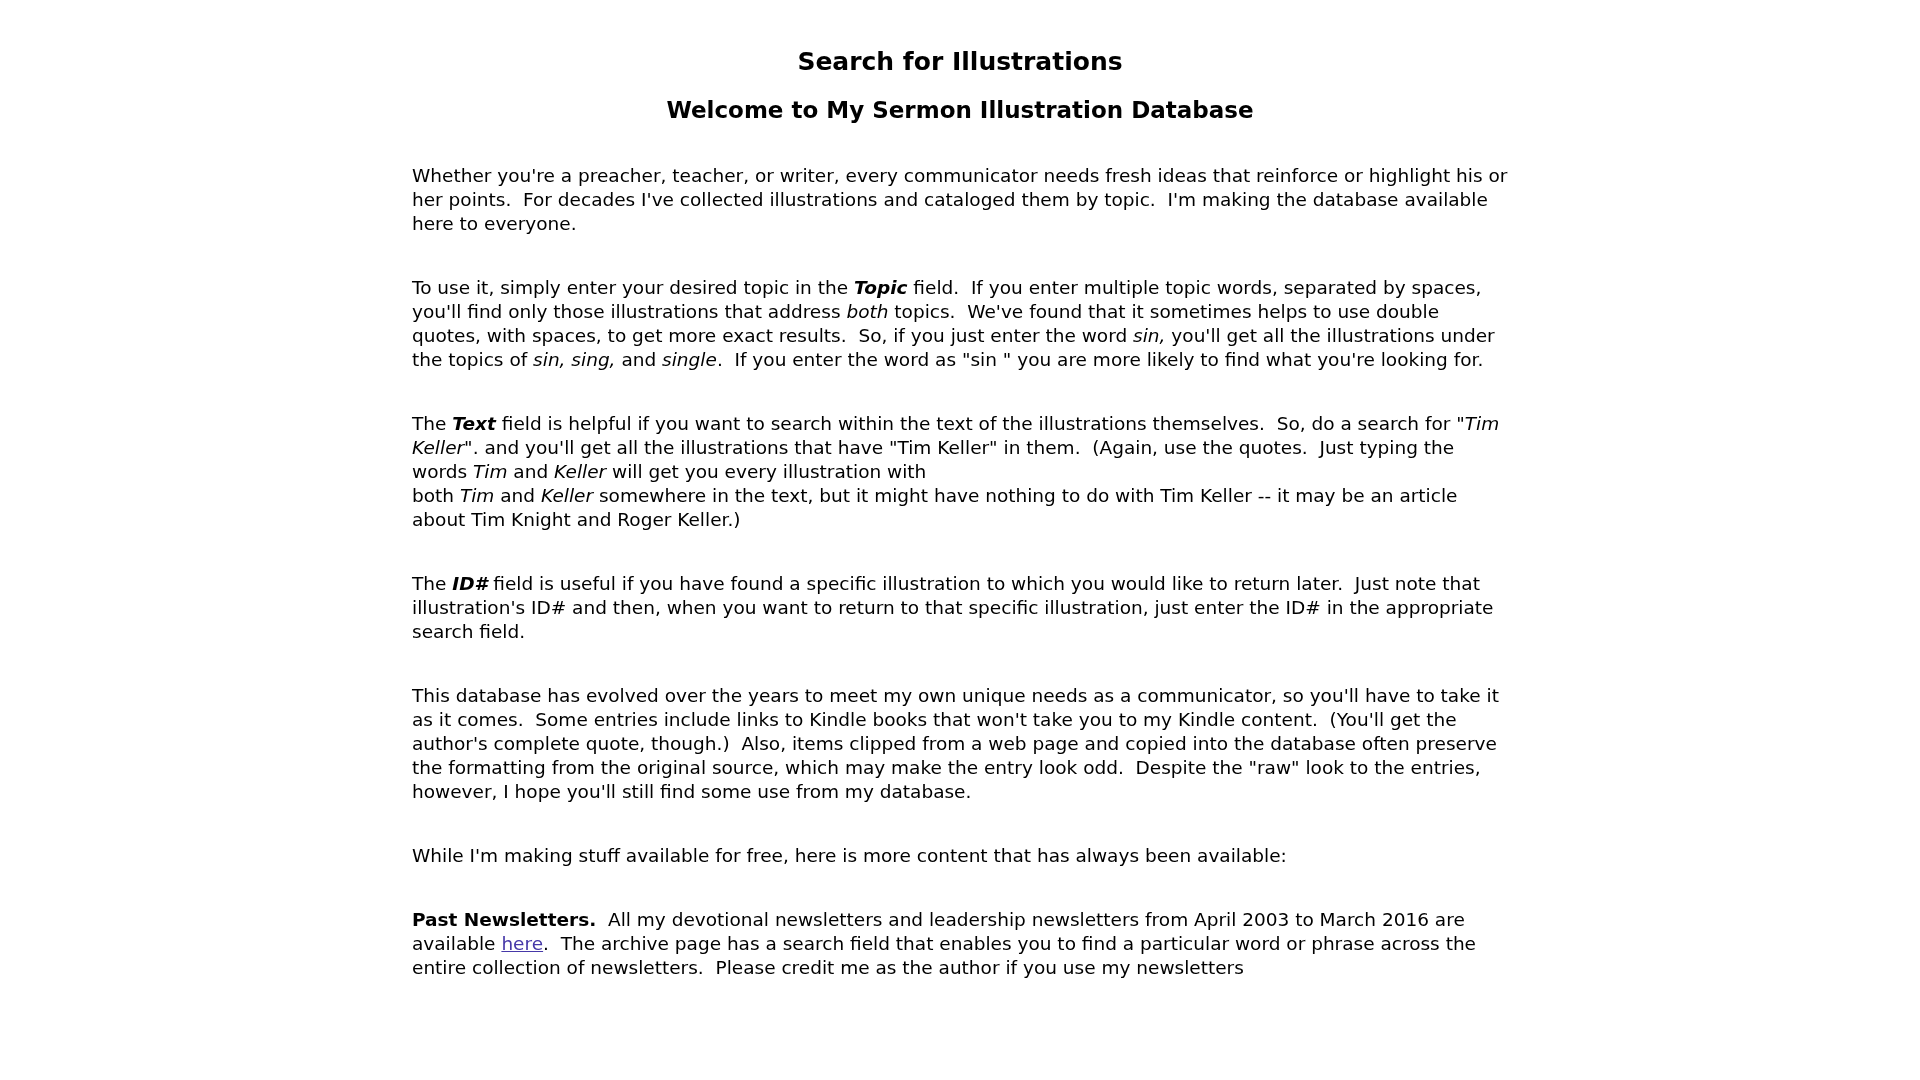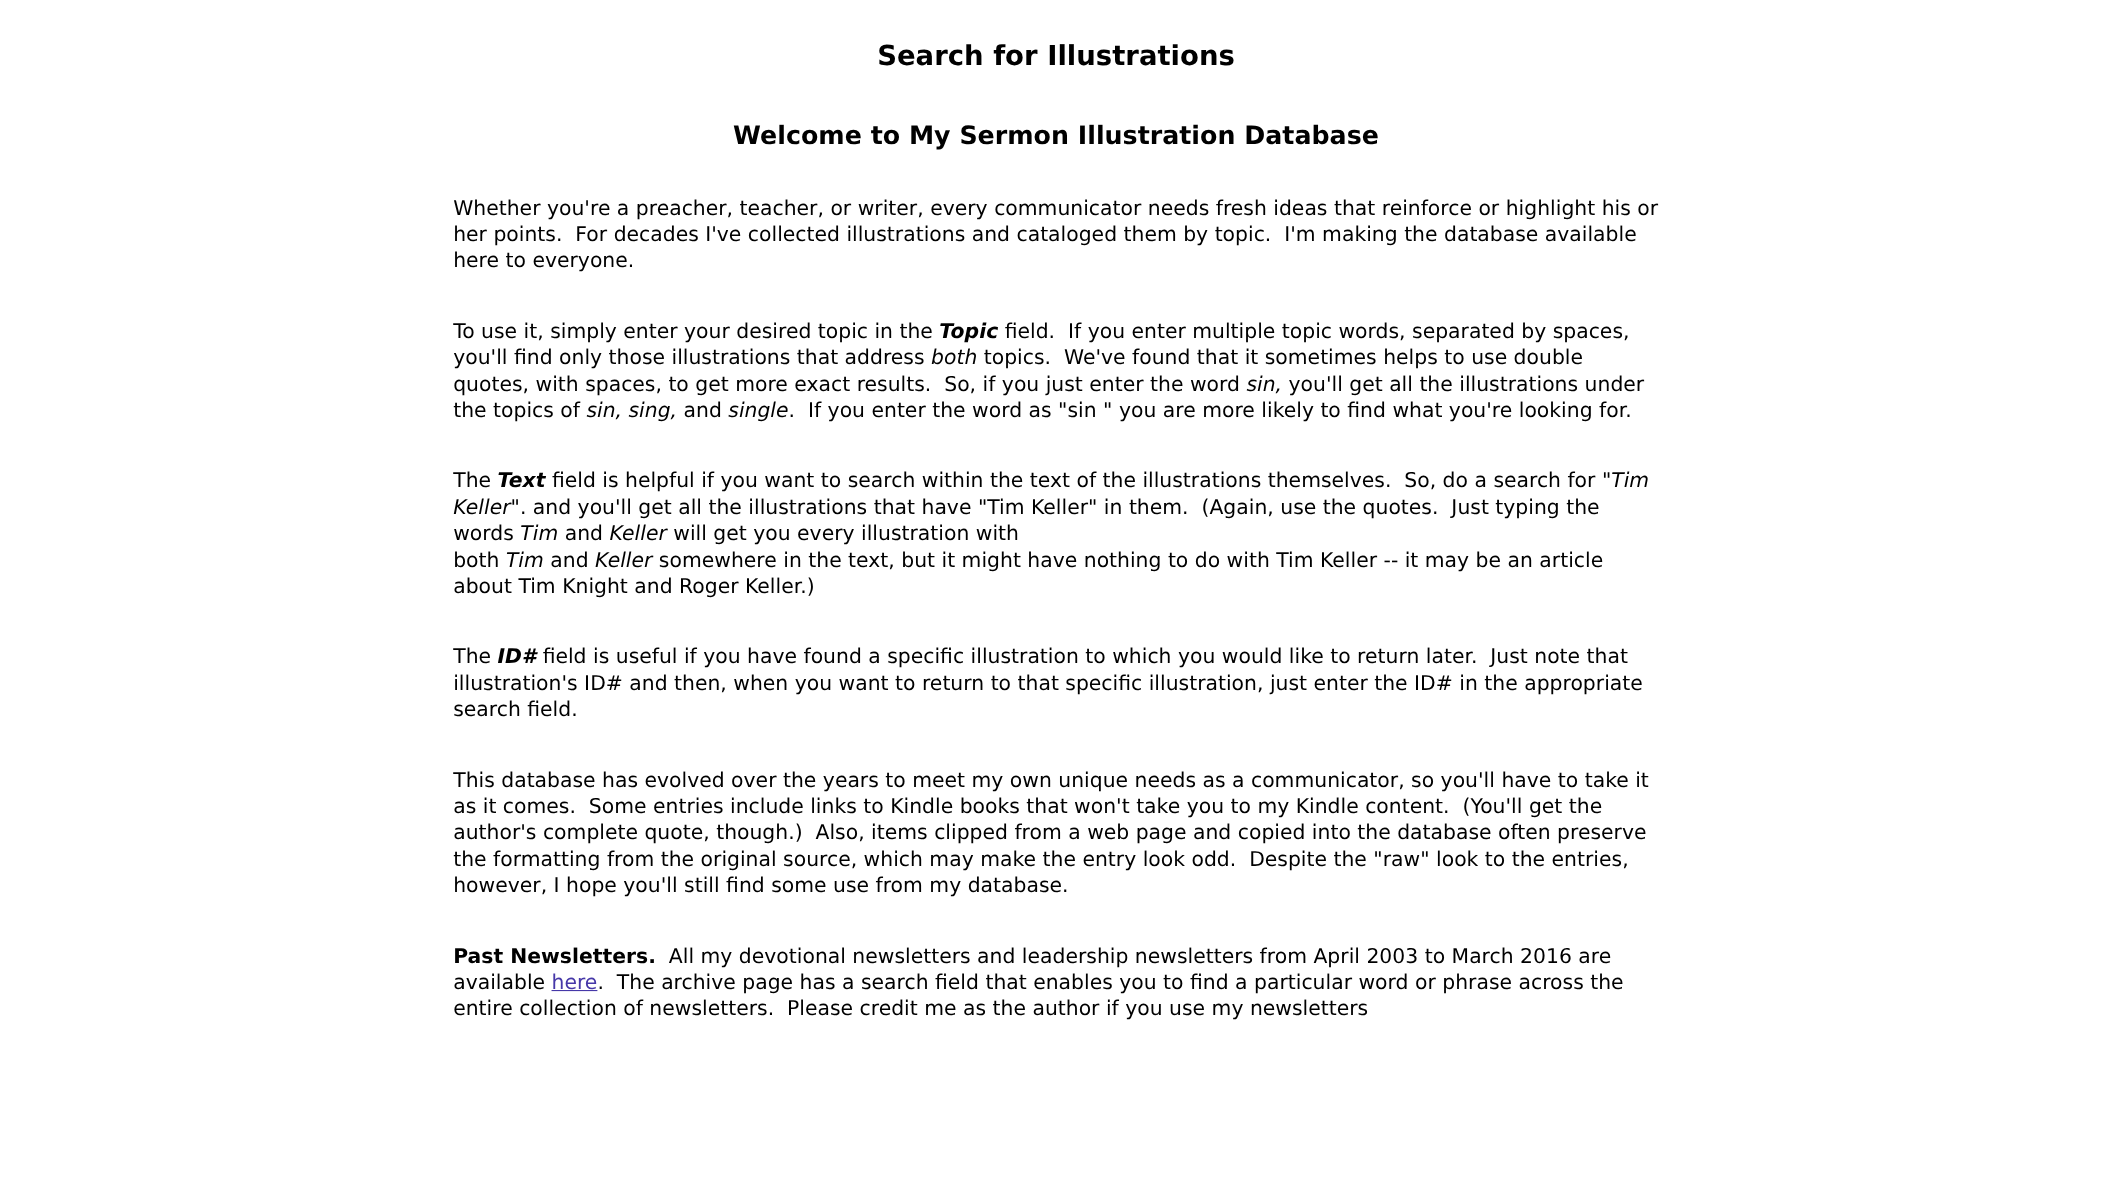--- a/index.html
+++ b/index.html
@@ -2,21 +2,21 @@
 <html style="--link-color: #4638A8;"><head>
 <meta charset="utf-8">
 <style>
   :root { --link-color: #4638A8; }
   * { box-sizing: border-box; }
   html, body { margin: 0; padding: 0; background: #fff; }
   .viewport {
     width: 1920px; height: 1080px; overflow: hidden; background: #fff;
     font-family: "DejaVu Sans", sans-serif; color: #000;
   }
-  .page { width: 1096px; margin: 0 auto; padding-top: 36px; }
+  .page { width: 1096px; margin: 0 auto; padding-top: 47px; }
 
   .search-title {
     font-size: 25px; font-weight: bold; text-align: center;
     margin: 0 0 16px 0; line-height: 30px;
   }
 
   .search-form {
     display: grid; grid-template-columns: 84px 1fr;
     row-gap: 14px; align-items: center;
   }
@@ -48,21 +48,21 @@
     grid-column: 2; justify-self: start;
     min-width: 82px; height: 28px; padding: 0 13px;
     border: 1px solid #9a9a9a; border-radius: 4px;
     background: linear-gradient(#fdfdfd, #f0f0f0);
     font-size: 17px; color: #000; font-family: "Liberation Sans", sans-serif;
     cursor: pointer;
   }
 
   .welcome-heading {
     font-size: 23px; font-weight: bold; text-align: center;
-    margin: 44px 0 0 0; line-height: 28px;
+    margin: 19px 0 0 0; line-height: 28px;
   }
   .prose p {
     font-size: 18.5px; line-height: 24px; margin: 40px 0;
     white-space: pre-wrap;
   }
   .prose .b  { font-weight: bold; }
   .prose .i  { font-style: italic; }
   .prose a.link {
     color: var(--link-color); text-decoration: underline; cursor: pointer;
   }
@@ -76,17 +76,18 @@
     <h1 class="search-title">Search for Illustrations</h1>
 
 
     <div class="prose">
       <h2 class="welcome-heading">Welcome to My Sermon Illustration Database</h2>
       <p><span>Whether you're a preacher, teacher, or writer, every communicator needs fresh ideas that reinforce or highlight his or her points.  For decades I've collected illustrations and cataloged them by topic.  I'm making the database available here to everyone.</span></p>
       <p><span>To use it, simply enter your desired topic in the </span><span class="b i">Topic</span><span> field.  If you enter multiple topic words, separated by spaces, you'll find only those illustrations that address </span><span class="i">both</span><span> topics.  We've found that it sometimes helps to use double quotes, with spaces, to get more exact results.  So, if you just enter the word </span><span class="i">sin,</span><span> you'll get all the illustrations under the topics of </span><span class="i">sin, sing,</span><span> and </span><span class="i">single</span><span>.  If you enter the word as "sin " you are more likely to find what you're looking for.</span></p>
       <p><span>The </span><span class="b i">Text</span><span> field is helpful if you want to search within the text of the illustrations themselves.  So, do a search for </span><span class="i">"Tim Keller"</span><span>. and you'll get all the illustrations that have "Tim Keller" in them.  (Again, use the quotes.  Just typing the words </span><span class="i">Tim</span><span> and </span><span class="i">Keller</span><span> will get you every illustration with</span><br><span>both </span><span class="i">Tim</span><span> and </span><span class="i">Keller</span><span> somewhere in the text, but it might have nothing to do with Tim Keller -- it may be an article about Tim Knight and Roger Keller.)</span></p>
       <p><span>The </span><span class="b i">ID#</span><span> field is useful if you have found a specific illustration to which you would like to return later.  Just note that illustration's ID# and then, when you want to return to that specific illustration, just enter the ID# in the appropriate search field.</span></p>
       <p><span>This database has evolved over the years to meet my own unique needs as a communicator, so you'll have to take it as it comes.  Some entries include links to Kindle books that won't take you to my Kindle content.  (You'll get the author's complete quote, though.)  Also, items clipped from a web page and copied into the database often preserve the formatting from the original source, which may make the entry look odd.  Despite the "raw" look to the entries, however, I hope you'll still find some use from my database.</span></p>
+      <p><span>While I'm making stuff available for free, here is more content that has always been available:</span></p>
       <p><span class="b">Past Newsletters.</span><span>  All my devotional newsletters and leadership newsletters from April 2003 to March 2016 are available </span><a class="link" href="#">here</a><span>.  The archive page has a search field that enables you to find a particular word or phrase across the entire collection of newsletters.  Please credit me as the author if you use my newsletters</span></p>
     </div>
 
   </div>
 </div>
 
 </body></html>

